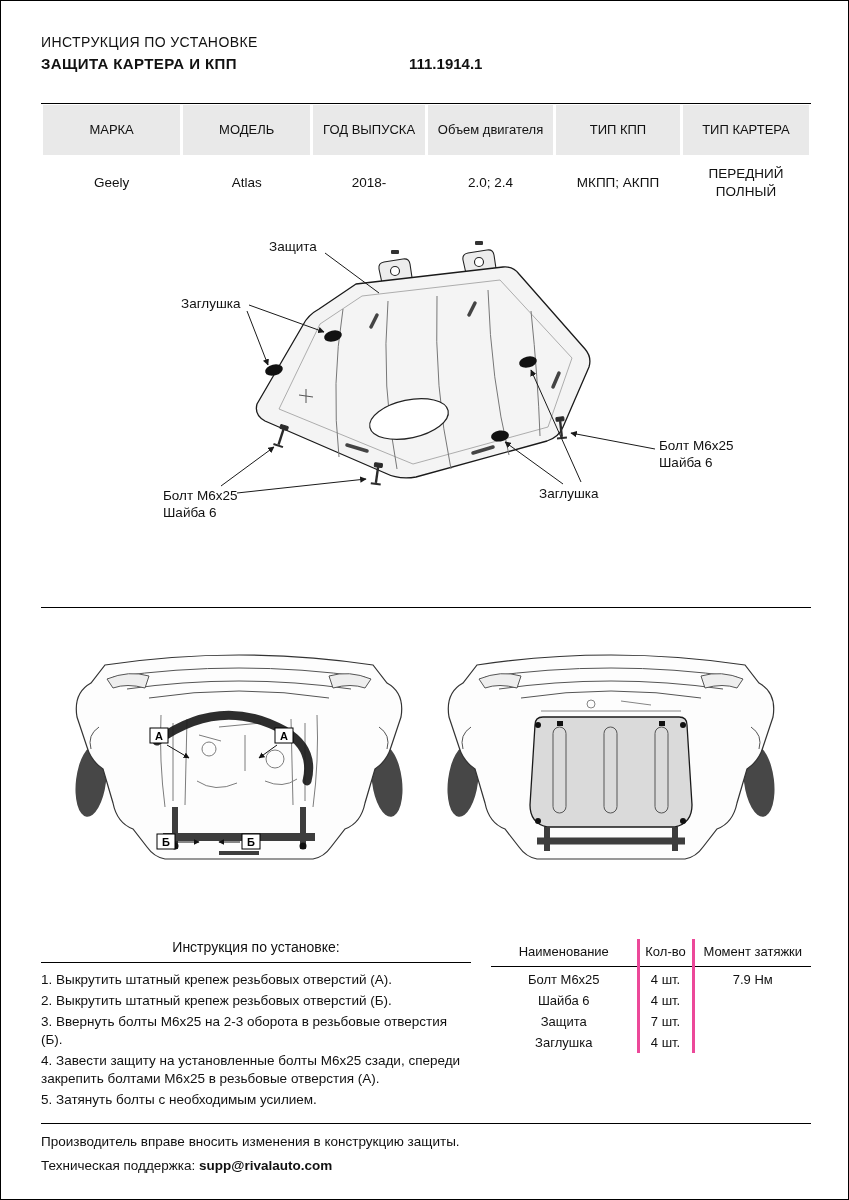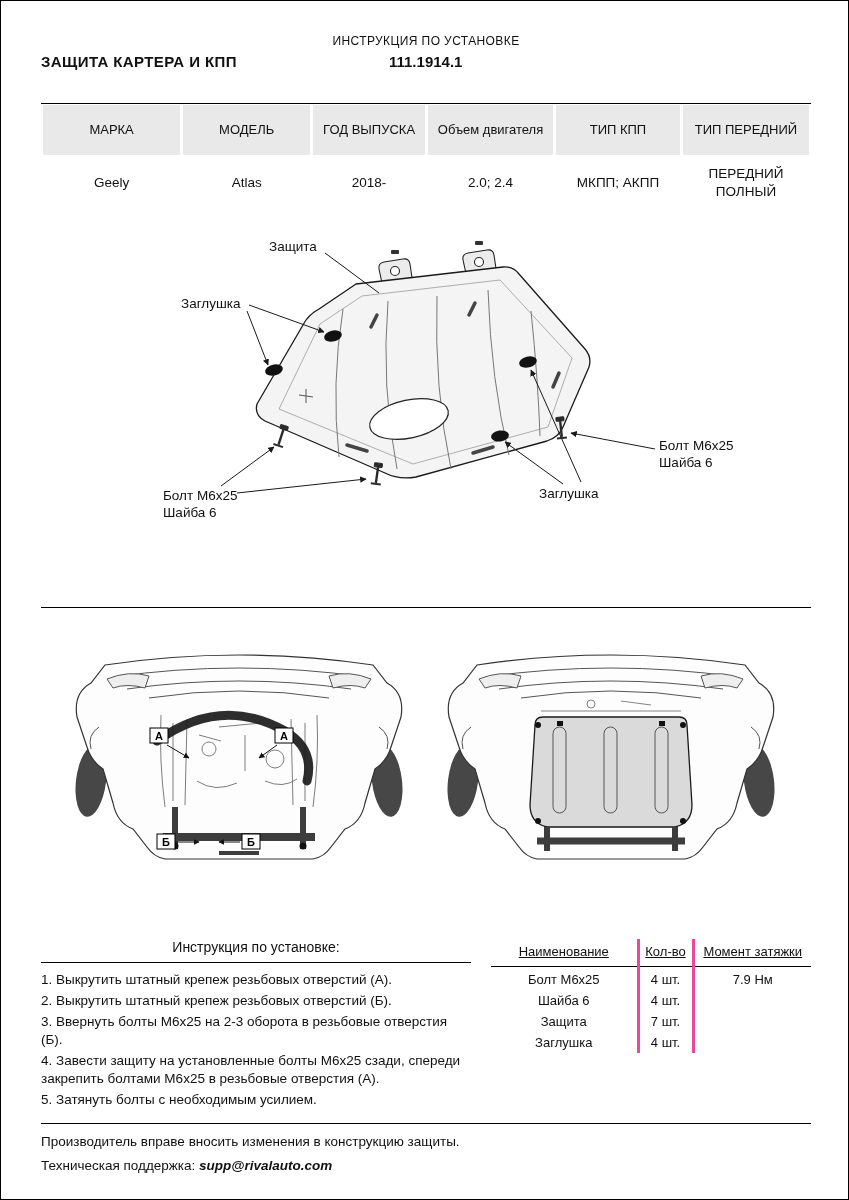--- a/index.html
+++ b/index.html
@@ -1,45 +1,45 @@
 <!DOCTYPE html>
 <html><head>
 <meta charset="utf-8">
 <style>
   html,body{margin:0;padding:0;background:#fff;}
   body{font-family:"Liberation Sans",sans-serif;color:#111;}
   .page{position:relative;width:849px;height:1200px;box-sizing:border-box;border:1px solid #000;background:#fff;overflow:hidden;}
   .abs{position:absolute;}
   .rule{position:absolute;height:1px;background:#000;}
   
-  .t1{font-size:12px;letter-spacing:.4px;text-align:center;}
+  .t1{font-size:14px;letter-spacing:.4px;}
   .t2row{position:relative;width:770px;margin-top:5px;}
   .t2{font-size:15px;font-weight:bold;letter-spacing:.4px;margin-top:17px;}
-  .pn{position:absolute;left:348px;top:0;font-size:15px;font-weight:bold;}
+  .pn{position:absolute;left:368px;top:0;font-size:15px;font-weight:bold;}
   
   table.spec{border-collapse:separate;border-spacing:3px 0;table-layout:fixed;}
   table.spec th{background:#e9e9e9;font-weight:normal;font-size:13px;height:46px;text-align:center;vertical-align:middle;padding:2px 6px;line-height:1.25;margin-left:33px;}
   table.spec td{font-size:13.5px;height:52px;text-align:center;vertical-align:middle;padding:2px 6px;line-height:1.3;}
   
   .dlabel{position:absolute;font-size:13.5px;white-space:nowrap;}
   .dlabel2{position:absolute;font-size:13.5px;line-height:1.25;white-space:nowrap;}
   
   .sec-title{font-size:14px;font-weight:normal;text-align:center;}
   .rule2{height:1px;background:#000;margin:7px 0 8px 0;}
   .step{font-size:13.5px;line-height:1.33;margin-bottom:3px;}
   table.parts{border-collapse:collapse;width:320px;font-size:13px;text-align:center;table-layout:fixed;}
   table.parts td{padding:2px 2px;vertical-align:top;line-height:1.3;}
   td.vline{border-left:3px solid #ec4899;}
   tr.pt-title-row td{border-bottom:1px solid #000;padding-bottom:5px;}
   td.pt-title{font-weight:bold;font-size:14px;text-align:left;padding-left:15px;}
-  tr.pt-head td{border-bottom:1px solid #000;padding:5px 2px;text-decoration:underline;}
+  tr.pt-head td{border-bottom:1px solid #000;padding:5px 2px;}
   tr.pt-first td{padding-top:5px;}
   
   .foot{font-size:13.5px;text-align:right;}
-  .bold{font-weight:bold;font-style:italic;}
+  .bold{font-weight:bold;}
 </style>
 </head>
 <body>
 
 <div class="page">
 
   <div class="abs" style="left:40px;top:33px;">
     <div class="t1">ИНСТРУКЦИЯ ПО УСТАНОВКЕ</div>
     <div class="t2row">
       <span class="t2">ЗАЩИТА КАРТЕРА И КПП</span>
@@ -57,21 +57,21 @@
         <col style="width:122px">
         <col style="width:124px">
     </colgroup>
     <tbody>
         <tr>
       <th>МАРКА</th>
       <th>МОДЕЛЬ</th>
       <th>ГОД ВЫПУСКА</th>
       <th>Объем двигателя</th>
       <th>ТИП КПП</th>
-      <th>ТИП ПЕРЕДНИЙ</th>
+      <th>ТИП КАРТЕРА</th>
     </tr>
     <tr>
       <td>Geely</td>
       <td>Atlas</td>
       <td>2018-</td>
       <td>2.0; 2.4</td>
       <td>МКПП; АКПП</td>
       <td>ПЕРЕДНИЙ ПОЛНЫЙ</td>
     </tr>
   </tbody>

